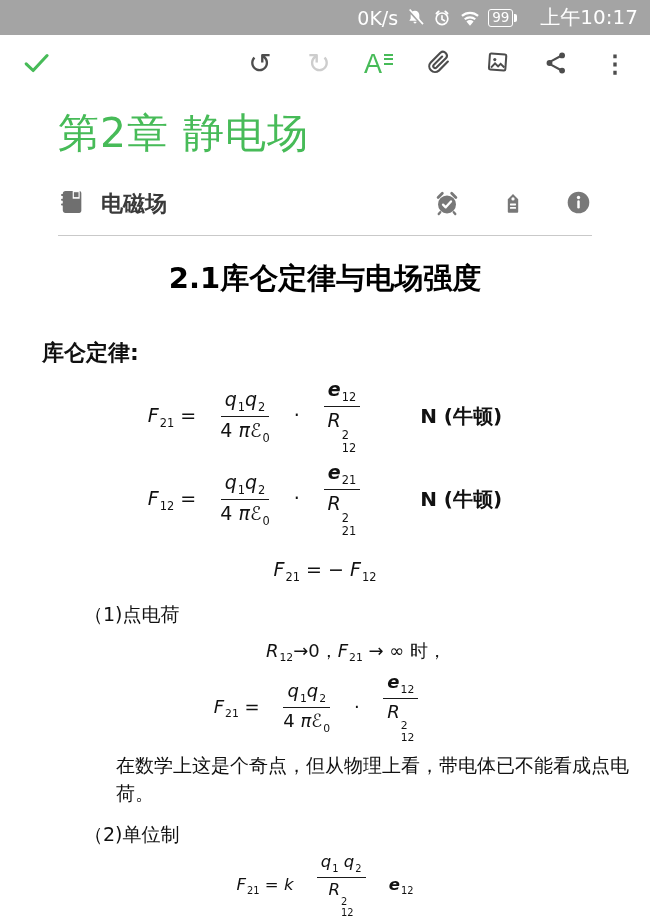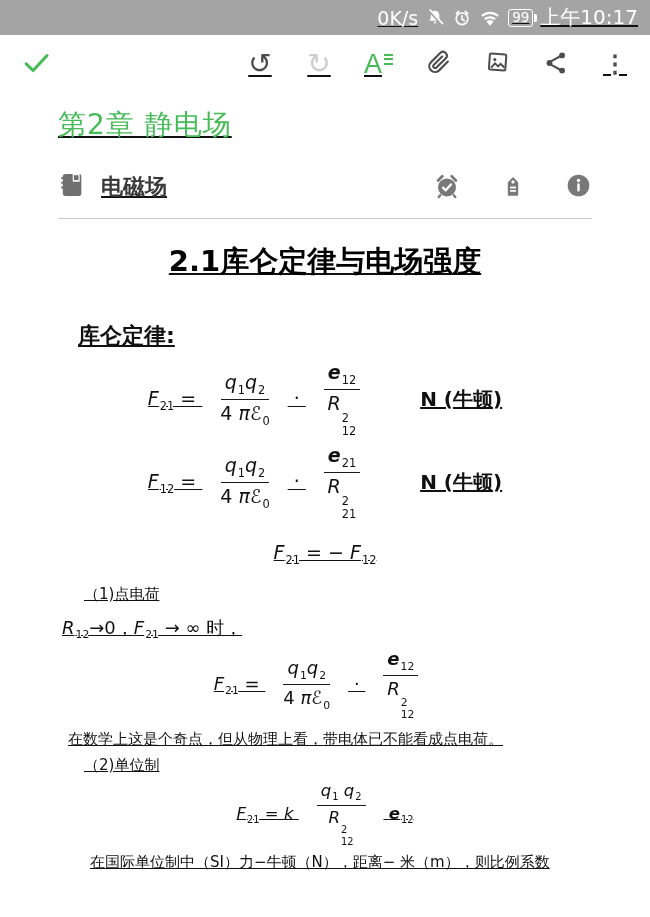--- a/index.html
+++ b/index.html
@@ -2,33 +2,33 @@
 <html style="--accent-green: #47bb58; --status-gray: #a4a4a4; --divider-gray: #c9c9c9;"><head>
 <meta charset="utf-8">
 <style>
   * { box-sizing: border-box; }
   html,body { margin:0; padding:0; }
   body {
     width:650px; height:917px; background:#fff;
     font-family:"DejaVu Sans","Liberation Sans",sans-serif;
     color:#111;
   }
-  .screen { width:650px; height:917px; overflow:hidden; background:#fff;text-decoration:underline; }
+  .screen { width:650px; height:917px; overflow:hidden; background:#fff; }
 
   
   .status-bar {
     height:35px; background:var(--status-gray,#a4a4a4);
     display:flex; align-items:center; justify-content:flex-end;
     padding:0 12px; gap:7px; color:#fff; font-size:19px;
   }
   .status-bar svg { display:block; }
   .battery {
     display:inline-flex; align-items:center; position:relative;
     border:1.5px solid #fff; border-radius:3px; padding:0 3px;
-    font-size:13.5px; line-height:15px; height:18px; margin-right:0;
+    font-size:13.5px; line-height:15px; height:18px; margin-right:20px;
   }
   .battery::after {
     content:""; position:absolute; right:-4.5px; top:50%; transform:translateY(-50%);
     width:3px; height:8px; background:#fff; border-radius:0 2px 2px 0;
   }
   .status-time { font-size:20px; }
 
   
   .toolbar {
     height:58px; display:flex; align-items:center;
@@ -44,43 +44,43 @@
   .spacer { flex:1; }
   .glyph { font-size:28px; line-height:1; }
   .more-glyph { font-size:24px; font-weight:bold; letter-spacing:0; }
   .fmt-wrap { display:flex; align-items:flex-start; }
   .fmt-a { font-size:27px; line-height:1; font-weight:500; }
   .fmt-lines { display:flex; flex-direction:column; gap:2.5px; margin:3px 0 0 2px; }
   .fmt-lines i { display:block; width:9px; height:2px; background:var(--accent-green,#47bb58); }
 
   
   .note-title {
-    margin:13px 58px 0; font-size:28px; font-weight:500;
+    margin:13px 58px 0; font-size:41px; font-weight:500;
     color:var(--accent-green,#47bb58); letter-spacing:1px;
   }
   .note-meta {
     display:flex; align-items:center; margin:27px 58px 0; gap:15px;
     color:#6f6f6f;
   }
   .notebook-name { font-size:22px; font-weight:bold; color:#3a3a3a; }
   .meta-right { display:flex; align-items:center; gap:39px; margin-left:auto; }
   .meta-btn { background:none; border:none; padding:0; cursor:pointer; color:#787878; display:flex; }
   .divider { border:none; border-top:1.5px solid var(--divider-gray,#c9c9c9); margin:15px 58px 0; }
 
   
   .content h2 {
     margin:23px 16px 0; text-align:center; font-size:29px; font-weight:bold; color:#000;
   }
-  .content h3 { margin:39px 0 0 78px; font-size:22px; font-weight:bold; }
-
-  .para { margin:14px 0 0 84px; font-size:15px; line-height:1.5; }
+  .content h3 { margin:39px 0 0 42px; font-size:22px; font-weight:bold; }
+
+  .para { margin:14px 0 0 84px; font-size:19px; line-height:1.5; }
   .para.indent { margin-left:104px; }
-  .para.slight { margin-left:68px; }
+  .para.slight { margin-left:116px; }
   .para.si { margin-left:90px; }
-  .para.limit { margin-left:62px; margin-top:8px; }
+  .para.limit { margin-left:62px; margin-top:8px;text-align:center; }
 
   .math-row { display:flex; align-items:center; justify-content:center; }
   .math-row .unit { margin-left:42px; font-size:20px; font-weight:600; white-space:nowrap; }
 
   .math { white-space:nowrap; color:#111; }
   .m-lg { font-size:19px; }
   .m-md { font-size:18px; }
   .m-sm { font-size:16.5px; }
   .math i { font-style:italic; }
   .math b i { font-weight:bold; }
@@ -91,21 +91,21 @@
   }
   .fnum { padding:0 4px 2px; border-bottom:1.5px solid #1a1a1a; }
   .fden { padding-top:2px; }
   .stack {
     display:inline-flex; flex-direction:column; align-items:flex-start;
     vertical-align:-0.6em; line-height:1.15; margin-left:1px;
   }
   .stack span { font-size:0.6em; }
 
   .mt10 { margin-top:10px; } .mt6 { margin-top:6px; } .mt20 { margin-top:20px; }
-  .mt16 { margin-top:16px; } .mt4 { margin-top:4px; } .mt8 { margin-top:4px; }
+  .mt16 { margin-top:16px; } .mt4 { margin-top:4px; } .mt8 { margin-top:12px; }
 </style>
 </head>
 <body>
 
 <div class="screen">
 
   <header class="status-bar">
     <span>0K/s</span>
     <span>
       <svg viewBox="0 0 24 24" width="20" height="20">

